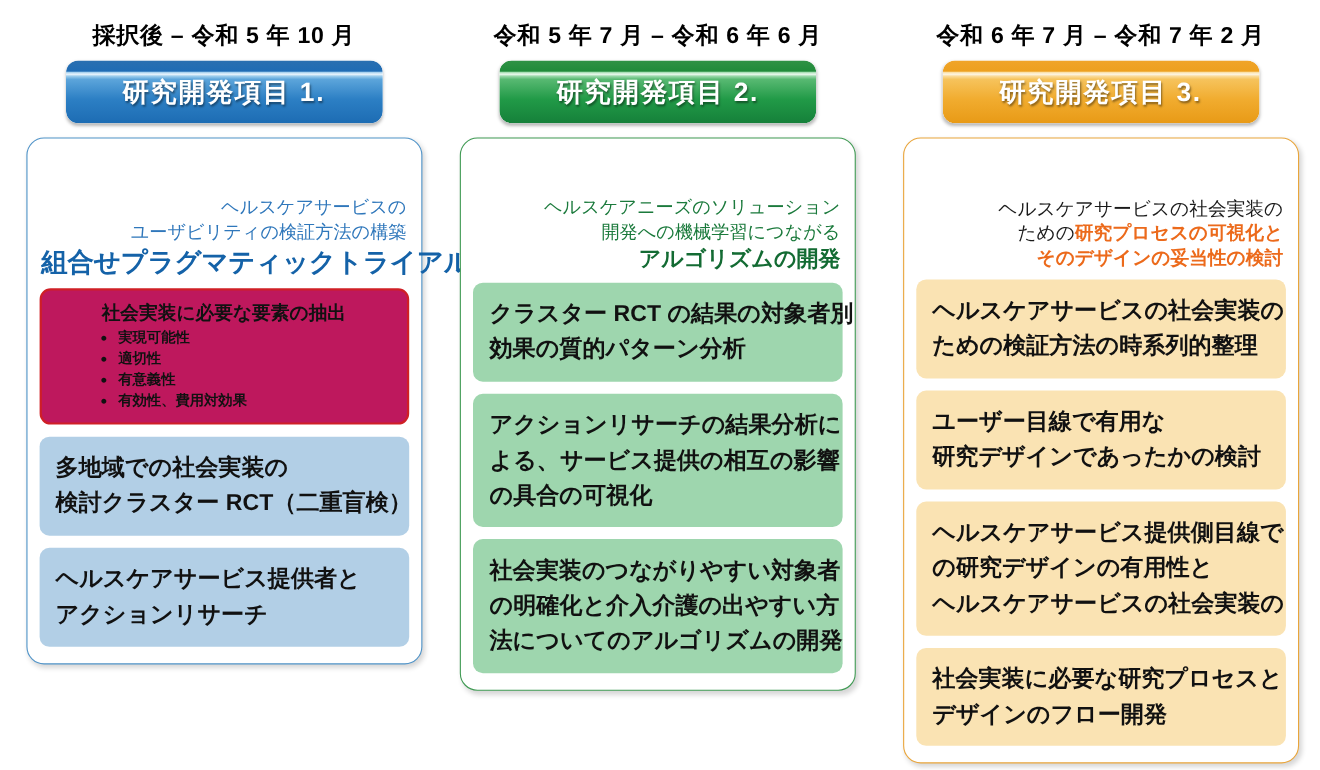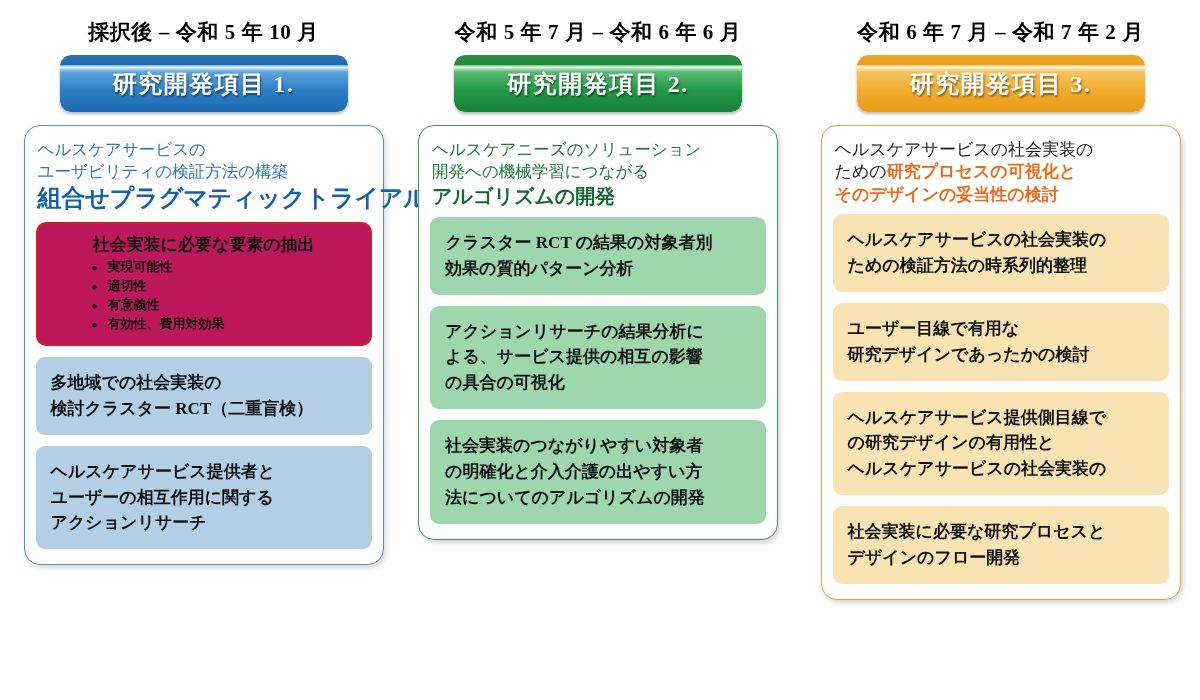--- a/index.html
+++ b/index.html
@@ -16,21 +16,20 @@
   }
 
   #board {
     position: relative;
     width: 1200px;
     height: 700px;
     display: flex;
     justify-content: space-between;
     padding: 0;
     box-sizing: border-box;
-    font-family: Liberation Serif, serif;
   }
 
   .column {
     width: 383px;
     position: relative;
     box-sizing: border-box;
     display: flex;
     flex-direction: column;
     align-items: center;
   }
@@ -123,44 +122,45 @@
     box-sizing: border-box;
     padding: 10px 11px 13px 11px;
     box-shadow: 2px 3px 5px rgba(0,0,0,0.16);
   }
   .panel-blue   { border: 1.6px solid #4f93c8; }
   .panel-green  { border: 1.6px solid #3f9a53; }
   .panel-orange { border: 1.6px solid #e9a53b; }
 
   
   .panel-head {
-    text-align: left;
+    text-align: right;
     line-height: 1.32;
     font-size: 16.5px;
     padding: 3px 2px 8px 2px;
+    margin-top: 40px;
   }
   .panel-head .ln {
     display: block;
     white-space: nowrap;
   }
   .head-blue .thin  { color: #2f77bb; font-weight: normal; }
   .head-blue .bold  { color: #1462a8; font-weight: bold; font-size: 24px; letter-spacing: -0.1px; }
   .head-green .thin { color: #1b7a3c; font-weight: normal; }
   .head-green .bold { color: #136b33; font-weight: bold; font-size: 20px; }
   .head-orange .thin { color: #1a1a1a; font-weight: normal; }
   .head-orange .bold { color: #ec6a1b; font-weight: bold; }
   .head-orange .ln   { font-size: 17px; }
   .head-orange .ln.l2, .head-orange .ln.l3 { font-weight: bold; }
 
   
   .card {
     border-radius: 9px;
     padding: 13px 14px 13px 15px;
     margin-bottom: 11px;
-    font-size: 17px;
+    font-size: 21px;
     font-weight: bold;
     color: #111111;
     line-height: 1.52;
     box-sizing: border-box;
   }
   .card:last-child { margin-bottom: 2px; }
   .card .ln { display: block; white-space: nowrap; }
 
   .card-blue   { background: #b2cfe6; }
   .card-green  { background: #9ed6ae; }
@@ -236,21 +236,20 @@
         </ul>
       </div>
 
       <div class="card card-blue">
         <span class="ln">多地域での社会実装の</span>
         <span class="ln">検討クラスター RCT（二重盲検）</span>
       </div>
 
       <div class="card card-blue">
         <span class="ln">ヘルスケアサービス提供者と</span>
-        <span class="ln">ユーザーの相互作用に関する</span>
         <span class="ln">アクションリサーチ</span>
       </div>
 
     </div>
   </div>
 
   <div class="column col-2">
 
     <div class="period">令和 5 年 7 月 – 令和 6 年 6 月</div>
 

